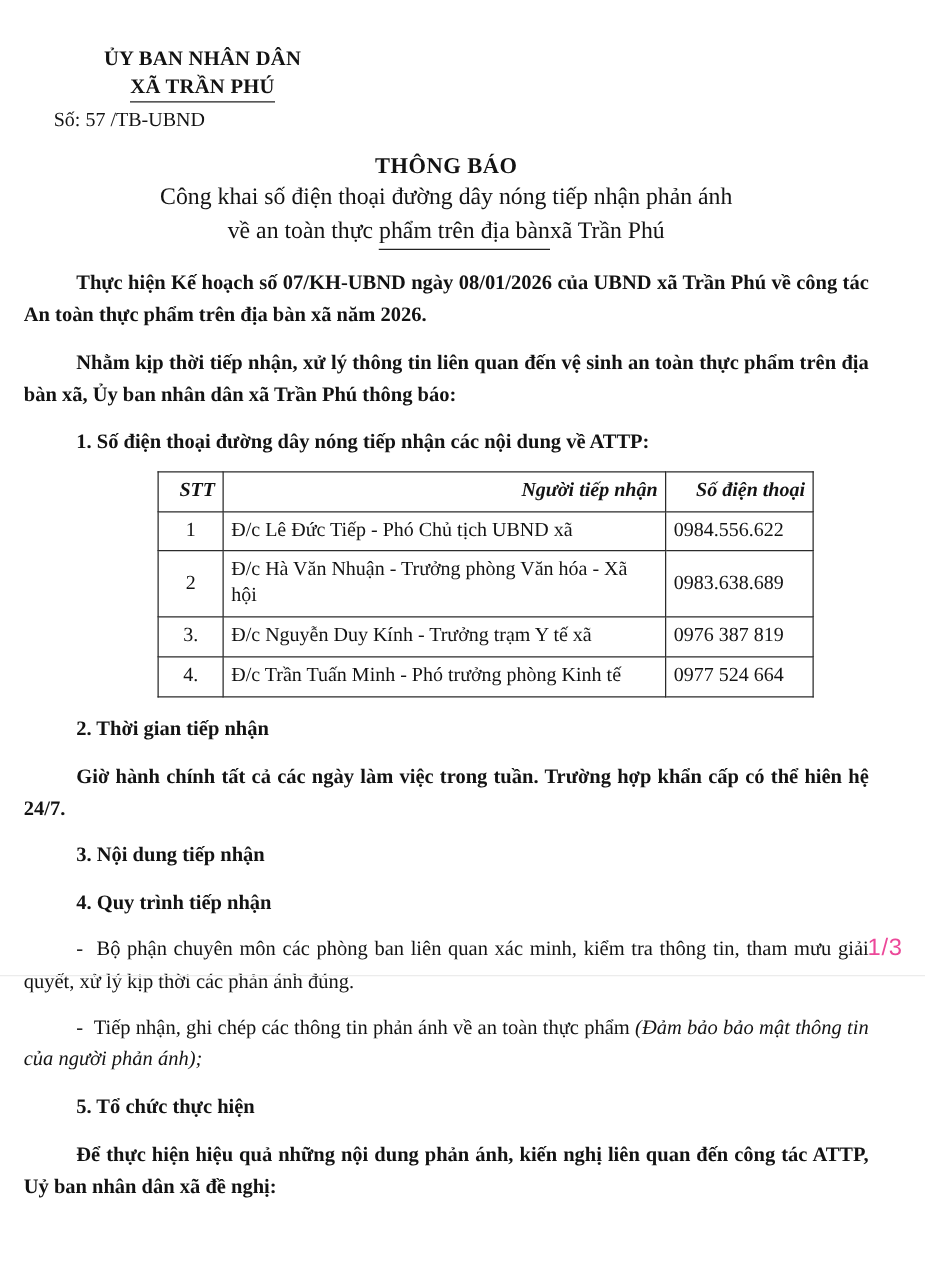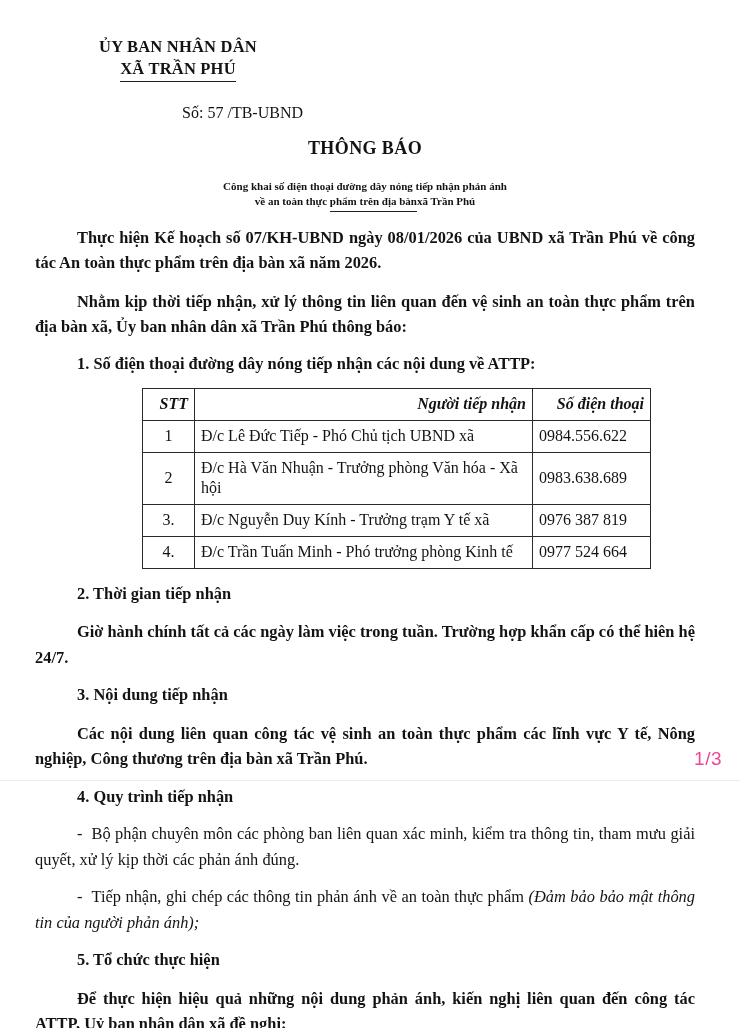--- a/index.html
+++ b/index.html
@@ -16,21 +16,21 @@
     font-family: "Liberation Serif", "DejaVu Serif", serif;
     color: #131313;
     -webkit-font-smoothing: antialiased;
   }
 
   .page {
     position: relative;
     width: 740px;
     height: 784px;
     box-sizing: border-box;
-    padding: 36px 45px 0 35px;
+    padding: 36px 45px 0 19px;
   }
 
   
   .doc-header {
     display: flex;
     align-items: flex-start;
     justify-content: flex-start;
   }
   .hdr-left {
     width: 268px;
@@ -65,46 +65,46 @@
     line-height: 1.3;
     margin-top: 1px;
   }
   .hdr-motto span {
     display: inline-block;
     border-bottom: 1.3px solid #222;
     padding-bottom: 1px;
   }
   .hdr-number {
     font-size: 16px;
-    margin-top: 22px;
-    text-align: right;
+    margin-top: 6px;
+    text-align: left;
     padding-left: 6px;
   }
   .hdr-date {
     font-style: italic;
     font-size: 16.5px;
     margin-top: 20px;
     text-align: center;
   }
 
   
   .title-block {
     text-align: center;
     margin-top: 16px;
   }
   .title-main {
     font-weight: bold;
     font-size: 18px;
     letter-spacing: .4px;
   }
   .title-sub {
-    font-weight: bold;
-    font-size: 11px;
+    font-weight: normal;
+    font-size: 19px;
     line-height: 1.42;
-    margin-top: 20px;
+    margin-top: 2px;
   }
   .title-sub .ul-part {
     display: inline-block;
     border-bottom: 1.4px solid #222;
     padding-bottom: 1px;
   }
 
   
   .body-text {
     font-size: 16.4px;
@@ -247,21 +247,20 @@
           <td class="phone">0977 524 664</td>
         </tr>
       </tbody>
     </table>
   </div>
 
   <div class="section-head">2. Thời gian tiếp nhận</div>
   <div class="body-text indent">Giờ hành chính tất cả các ngày làm việc trong tuần. Trường hợp khẩn cấp có thể hiên hệ 24/7.</div>
 
   <div class="section-head">3. Nội dung tiếp nhận</div>
-  <div class="body-text indent">Các nội dung liên quan công tác vệ sinh an toàn thực phẩm các lĩnh vực Y tế, Nông nghiệp, Công thương trên địa bàn xã Trần Phú.</div>
 
   <div class="section-head">4. Quy trình tiếp nhận</div>
   <div class="bullet">
     <span class="dash">-</span>&nbsp;&nbsp;<span>Bộ phận chuyên môn các phòng ban liên quan xác minh, kiểm tra thông tin, tham mưu giải quyết, xử lý kịp thời các phản ánh đúng.</span>
   </div>
   <div class="bullet">
     <span class="dash">-</span>&nbsp;&nbsp;<span>Tiếp nhận, ghi chép các thông tin phản ánh về an toàn thực phẩm </span><i>(Đảm bảo bảo mật thông tin của người phản ánh);</i>
   </div>
 
   <div class="section-head">5.  Tổ chức thực hiện</div>

